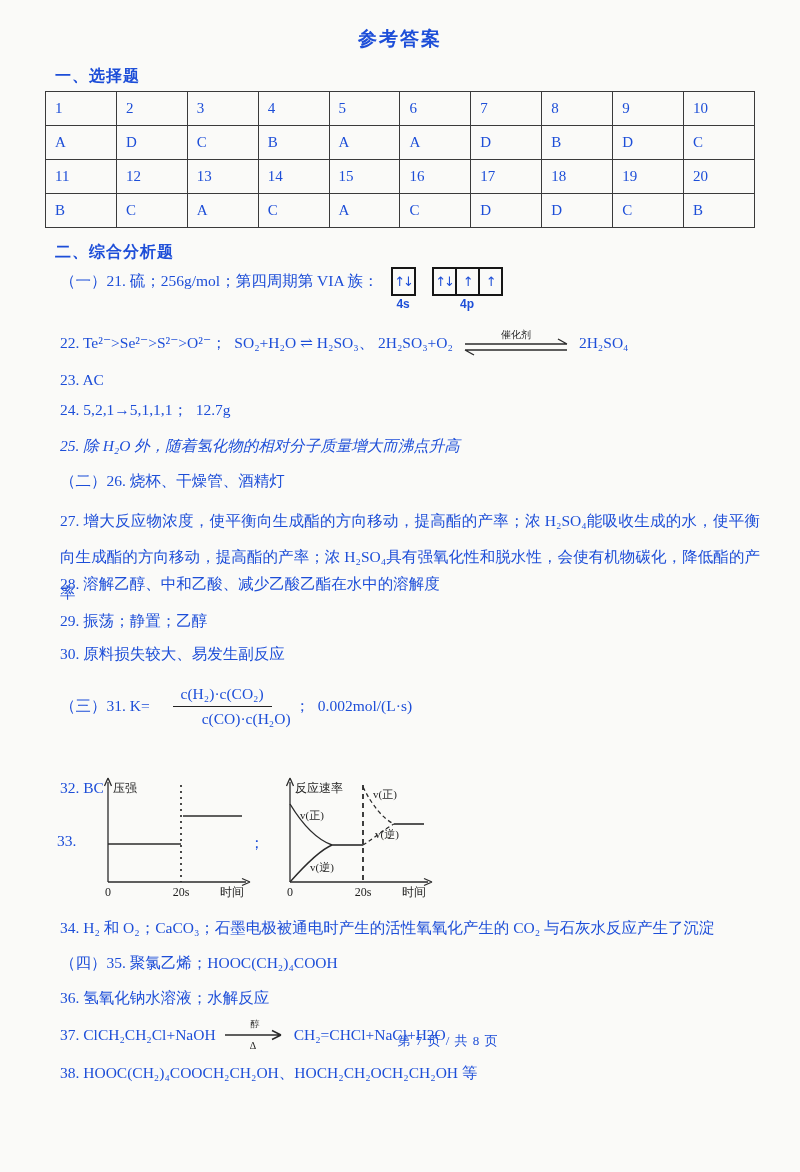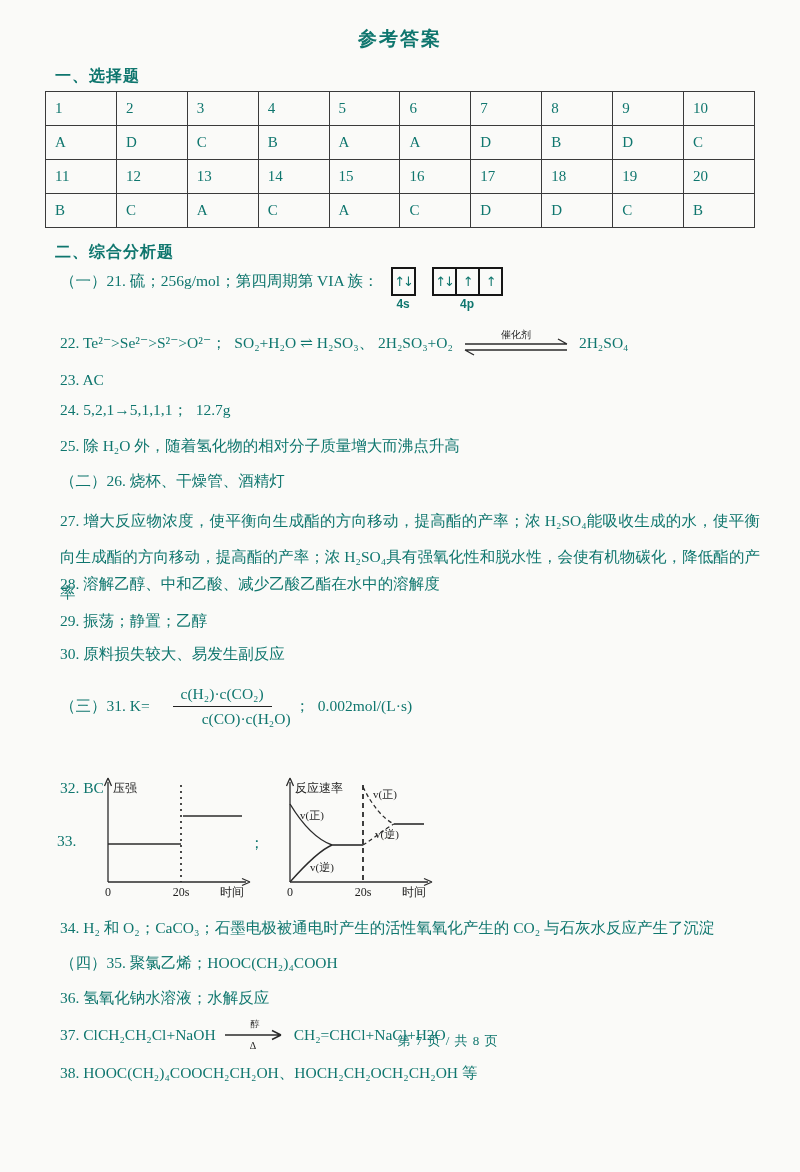--- a/index.html
+++ b/index.html
@@ -1,21 +1,21 @@
 <!DOCTYPE html>
 <html><head>
 <meta charset="utf-8">
 <style>
   html,body{margin:0;padding:0;background:#ffffff;}
   .page{
     position:relative;
     width:800px;height:1172px;
     background:#fafaf8;
     font-family:"Liberation Serif","DejaVu Serif","DejaVu Sans",serif;
-    color:#0f766e;
+    color:#1d4ed8;
     overflow:hidden;
   }
   .abs{position:absolute;}
   .doc-title{
     top:26px;left:0;width:800px;text-align:center;
     font-size:19px;font-weight:bold;letter-spacing:2px;
   }
   .sec-heading{font-size:16px;font-weight:bold;letter-spacing:1px;}
   .item{font-size:15.5px;white-space:pre-wrap;line-height:1.35;}
   .row{display:flex;align-items:center;}
@@ -143,21 +143,21 @@
     <svg width="118" height="30" style="margin:0 4px;">
       <text x="59" y="10" text-anchor="middle" font-size="10">催化剂</text>
       <path class="stroke" d="M8 16 H110 M110 16 l-9 -5" stroke-width="1.4"></path>
       <path class="stroke" d="M110 22 H8 M8 22 l9 5" stroke-width="1.4"></path>
     </svg>
     <span class="item">2H₂SO₄</span>
   </div>
 
   <div class="abs item" style="left:60px;top:370px;">23. AC</div>
   <div class="abs item" style="left:60px;top:400px;">24. 5,2,1→5,1,1,1；  12.7g</div>
-  <div class="abs item" style="left:60px;top:436px;">25. 除 H₂O 外，随着氢化物的相对分子质量增大而沸点升高</div>
+  <div class="abs item" style="left:60px;top:436px;font-style:italic;">25. 除 H₂O 外，随着氢化物的相对分子质量增大而沸点升高</div>
   <div class="abs item" style="left:60px;top:471px;">（二）26. 烧杯、干燥管、酒精灯</div>
   <div class="abs item" style="left:60px;top:503px;width:700px;line-height:36px;text-align:justify;">27. 增大反应物浓度，使平衡向生成酯的方向移动，提高酯的产率；浓 H₂SO₄能吸收生成的水，使平衡向生成酯的方向移动，提高酯的产率；浓 H₂SO₄具有强氧化性和脱水性，会使有机物碳化，降低酯的产率</div>
   <div class="abs item" style="left:60px;top:574px;">28. 溶解乙醇、中和乙酸、减少乙酸乙酯在水中的溶解度</div>
   <div class="abs item" style="left:60px;top:611px;">29. 振荡；静置；乙醇</div>
   <div class="abs item" style="left:60px;top:644px;">30. 原料损失较大、易发生副反应</div>
 
   <div class="abs row" style="left:60px;top:672px;height:68px;">
     <span class="item">（三）31. K=</span>
     <span class="frac">
       <span class="num">c(H₂)·c(CO₂)</span>

